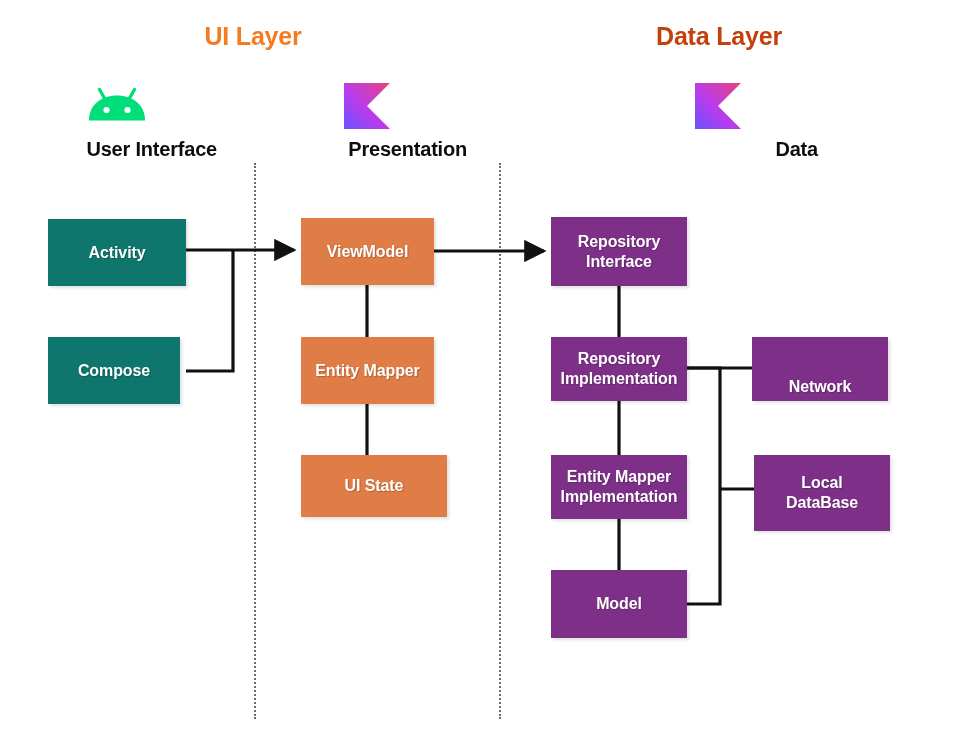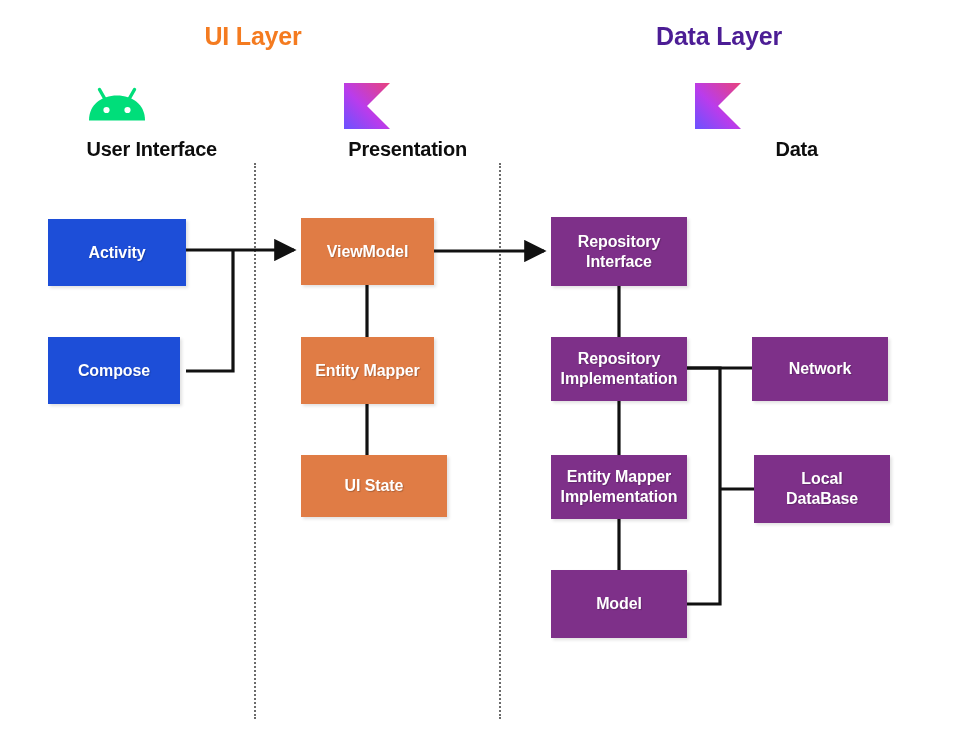--- a/index.html
+++ b/index.html
@@ -32,21 +32,21 @@
     left: 120px;
     top: 22px;
     width: 266px;
     color: #F47B20;
     text-align: center;
   }
   #data-layer-title {
     left: 586px;
     top: 22px;
     width: 266px;
-    color: #4c1d95;
+    color: #c2410c;
   }
 
   
   .col-head {
     position: absolute;
     width: 200px;
     text-align: right;
   }
   .col-head .icon-slot {
     height: 56px;
@@ -95,42 +95,42 @@
     color: #ffffff;
     font-size: 16px;
     font-weight: bold;
     letter-spacing: -0.1px;
     line-height: 1.25;
     box-sizing: border-box;
     padding: 4px 6px;
     text-shadow: 1px 1px 1px rgba(0,0,0,0.22);
     box-shadow: 2px 2px 3px rgba(0,0,0,0.12);
   }
-  .node.green  { background: #1d4ed8; }
+  .node.green  { background: #0f766e; }
   .node.orange { background: #E07C45; }
   .node.purple { background: #7E3089; }
 
   
   #node-activity { left: 48px;  top: 219px; width: 138px; height: 67px; }
   #node-compose  { left: 48px;  top: 337px; width: 132px; height: 67px; }
 
   
   #node-viewmodel     { left: 301px; top: 218px; width: 133px; height: 67px; text-align: right; }
   #node-entity-mapper { left: 301px; top: 337px; width: 133px; height: 67px; }
   #node-ui-state      { left: 301px; top: 455px; width: 146px; height: 62px; }
 
   
   #node-repo-interface { left: 551px; top: 217px; width: 136px; height: 69px; }
   #node-repo-impl      { left: 551px; top: 337px; width: 136px; height: 64px; }
   #node-mapper-impl    { left: 551px; top: 455px; width: 136px; height: 64px; }
   #node-model          { left: 551px; top: 570px; width: 136px; height: 68px; }
 
   
-  #node-network  { left: 752px; top: 337px; width: 136px; height: 64px; }
-  #node-local-db { left: 754px; top: 455px; width: 136px; height: 68px; }
+  #node-network  { left: 752px; top: 337px; width: 136px; height: 64px; align-items: flex-end; }
+  #node-local-db { left: 754px; top: 455px; width: 136px; height: 76px; }
 </style>
 </head>
 <body>
 
 <div id="canvas">
 
   <div class="layer-title" id="ui-layer-title">UI Layer</div>
   <div class="layer-title" id="data-layer-title">Data Layer</div>
 
   <div class="col-head" id="col-user-interface">

